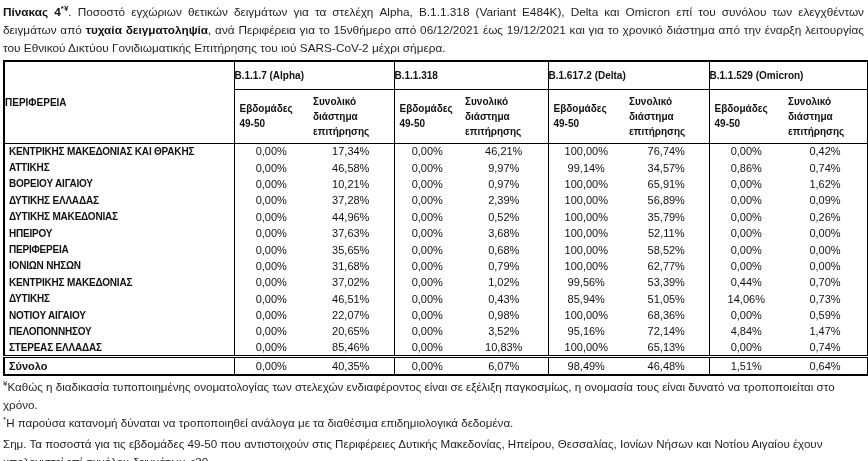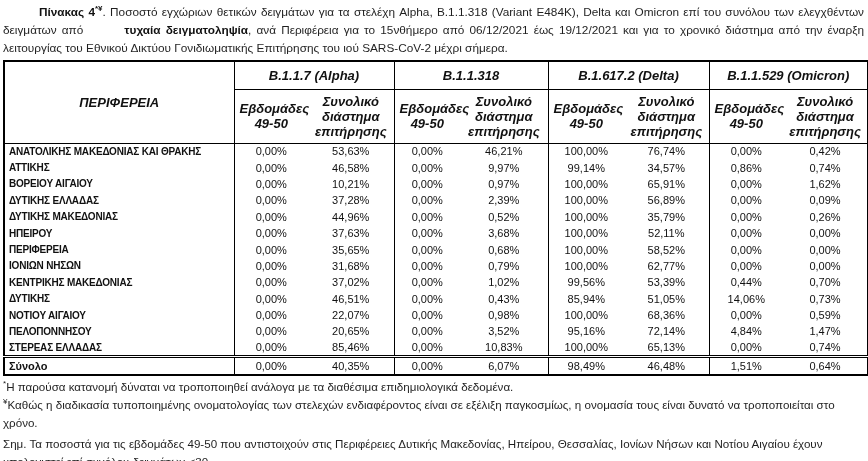--- a/index.html
+++ b/index.html
@@ -11,35 +11,34 @@
   }
   .page { width: 868px; height: 461px; padding: 3px 2px 0 3px; }
 
   .title {
     width: 861px;
     font-size: 11.8px; line-height: 18px;
     text-align: justify;
     margin-bottom: 3px;
     color: #1f1f1f;
   }
-  .title b { color: #111; margin-left: 36px; }
+  .title b { color: #111; }
   sup { font-size: 8px; vertical-align: super; line-height: 0; }
 
   table {
     border-collapse: collapse; table-layout: fixed;
     width: 864px;
     border: 2px solid #000;
     color: #111;
   }
   th, td { font-family: "Liberation Sans", sans-serif; }
   thead th {
-    font-weight: bold; text-align: center; vertical-align: middle;
+    font-weight: bold; text-align: left; vertical-align: middle;
     border-bottom: 1px solid #000;
-    font-size: 13px;
-    font-style: italic;
+    font-size: 10px;
   }
   tr.group-row th { height: 28px; }
   tr.sub-row th { height: 54px; line-height: 15px; padding: 2px 5px; }
   .gl { border-left: 1px solid #000; }
   tbody td { height: 16.4px; font-size: 11px; padding: 0; vertical-align: middle; }
   td.region {
     text-align: left; padding-left: 4px;
     font-weight: bold; font-size: 10px; letter-spacing: -0.2px;
     white-space: nowrap; overflow: hidden;
   }
@@ -87,23 +86,23 @@
         <th class="gl">Εβδομάδες 49-50</th>
         <th>Συνολικό διάστημα επιτήρησης</th>
         <th class="gl">Εβδομάδες 49-50</th>
         <th>Συνολικό διάστημα επιτήρησης</th>
         <th class="gl">Εβδομάδες 49-50</th>
         <th>Συνολικό διάστημα επιτήρησης</th>
       </tr>
     </thead>
     <tbody>
         <tr>
-          <td class="region">ΑΝΑΤΟΛΙΚΗΣ ΜΑΚΕΔΟΝΙΑΣ ΚΑΙ ΘΡΑΚΗΣ</td>
-          <td class="val gl">0,00%</td>
-          <td class="val">53,63%</td>
+          <td class="region">ΚΕΝΤΡΙΚΗΣ ΜΑΚΕΔΟΝΙΑΣ ΚΑΙ ΘΡΑΚΗΣ</td>
+          <td class="val gl">0,00%</td>
+          <td class="val">17,34%</td>
           <td class="val gl">0,00%</td>
           <td class="val">46,21%</td>
           <td class="val gl">100,00%</td>
           <td class="val">76,74%</td>
           <td class="val gl">0,00%</td>
           <td class="val">0,42%</td>
         </tr>
         <tr>
           <td class="region">ΑΤΤΙΚΗΣ</td>
           <td class="val gl">0,00%</td>
@@ -244,18 +243,18 @@
           <td class="val">6,07%</td>
           <td class="val gl">98,49%</td>
           <td class="val">46,48%</td>
           <td class="val gl">1,51%</td>
           <td class="val">0,64%</td>
         </tr>
       </tbody>
   </table>
 
   <div class="footnotes">
+    <p class="fn"><sup>¥</sup><span>Καθώς η διαδικασία τυποποιημένης ονοματολογίας των στελεχών ενδιαφέροντος είναι σε εξέλιξη παγκοσμίως, η ονομασία τους είναι δυνατό να τροποποιείται στο χρόνο.</span></p>
     <p class="fn"><sup>*</sup><span>Η παρούσα κατανομή δύναται να τροποποιηθεί ανάλογα με τα διαθέσιμα επιδημιολογικά δεδομένα.</span></p>
-    <p class="fn"><sup>¥</sup><span>Καθώς η διαδικασία τυποποιημένης ονοματολογίας των στελεχών ενδιαφέροντος είναι σε εξέλιξη παγκοσμίως, η ονομασία τους είναι δυνατό να τροποποιείται στο χρόνο.</span></p>
     <p class="fn note"><span>Σημ. Τα ποσοστά για τις εβδομάδες 49-50 που αντιστοιχούν στις Περιφέρειες Δυτικής Μακεδονίας, Ηπείρου, Θεσσαλίας, Ιονίων Νήσων και Νοτίου Αιγαίου έχουν υπολογιστεί επί συνόλου δειγμάτων &lt;30.</span></p>
   </div>
 
 </div>
 
 </body></html>

